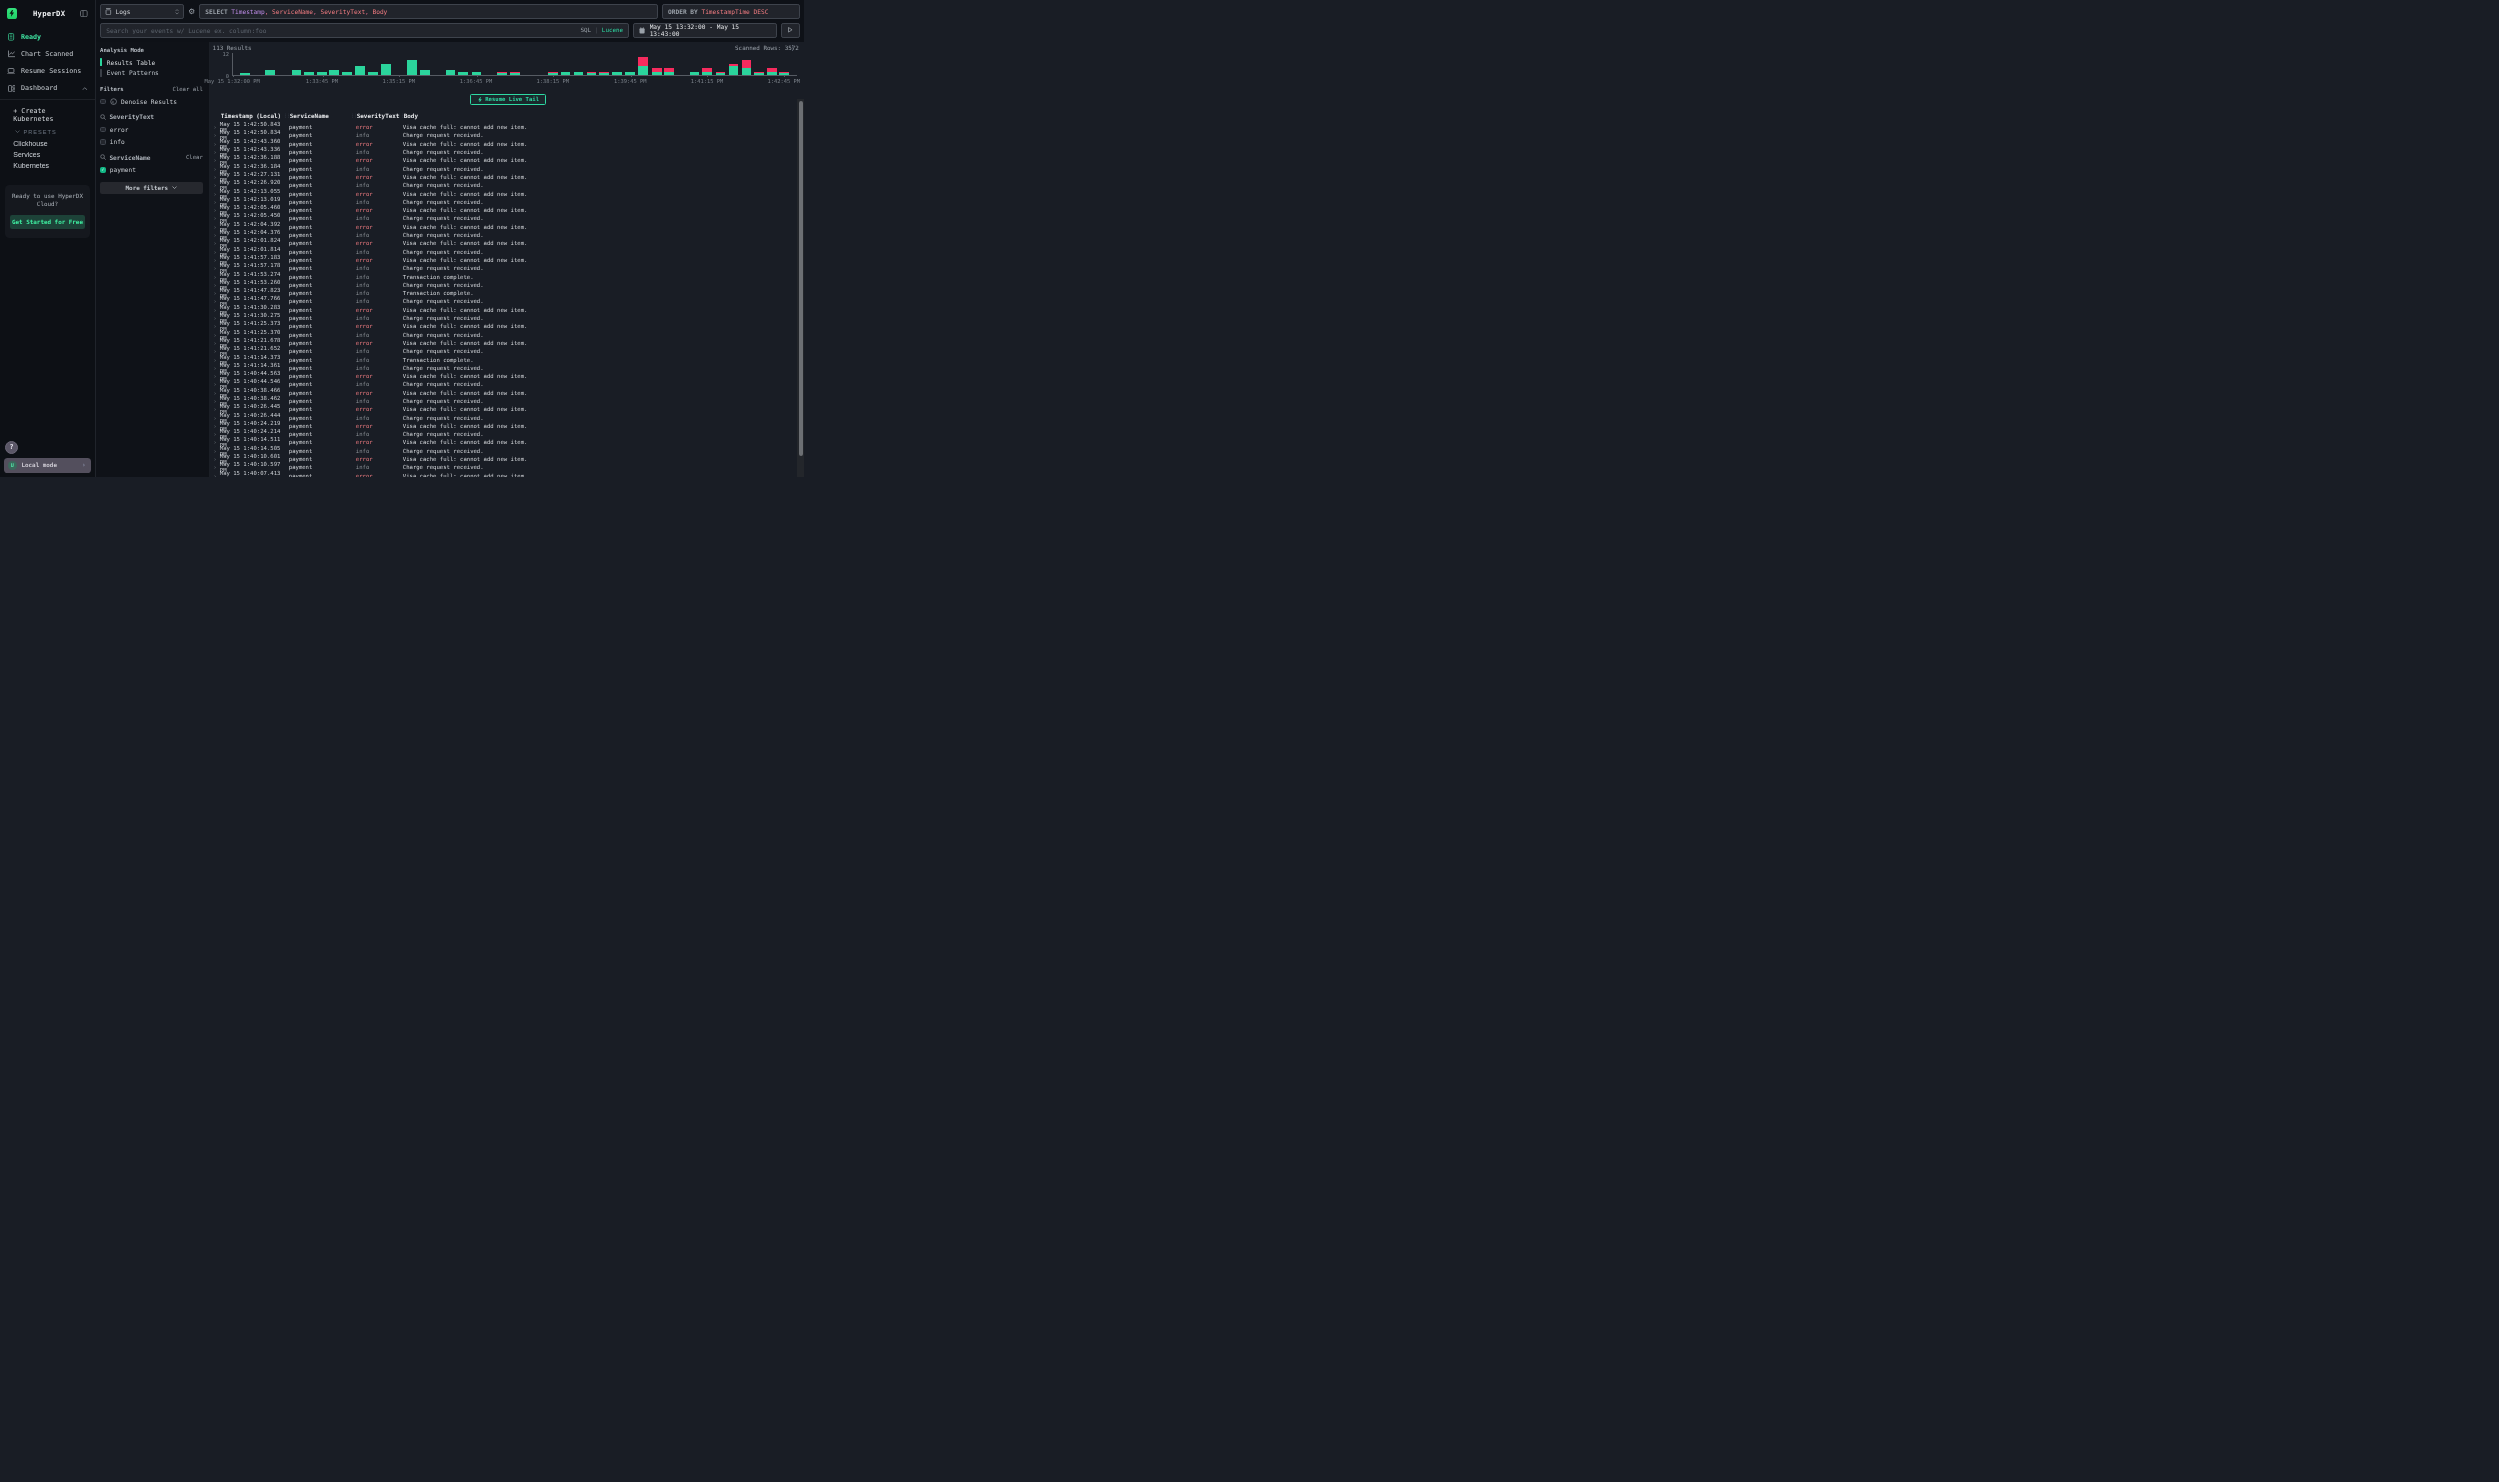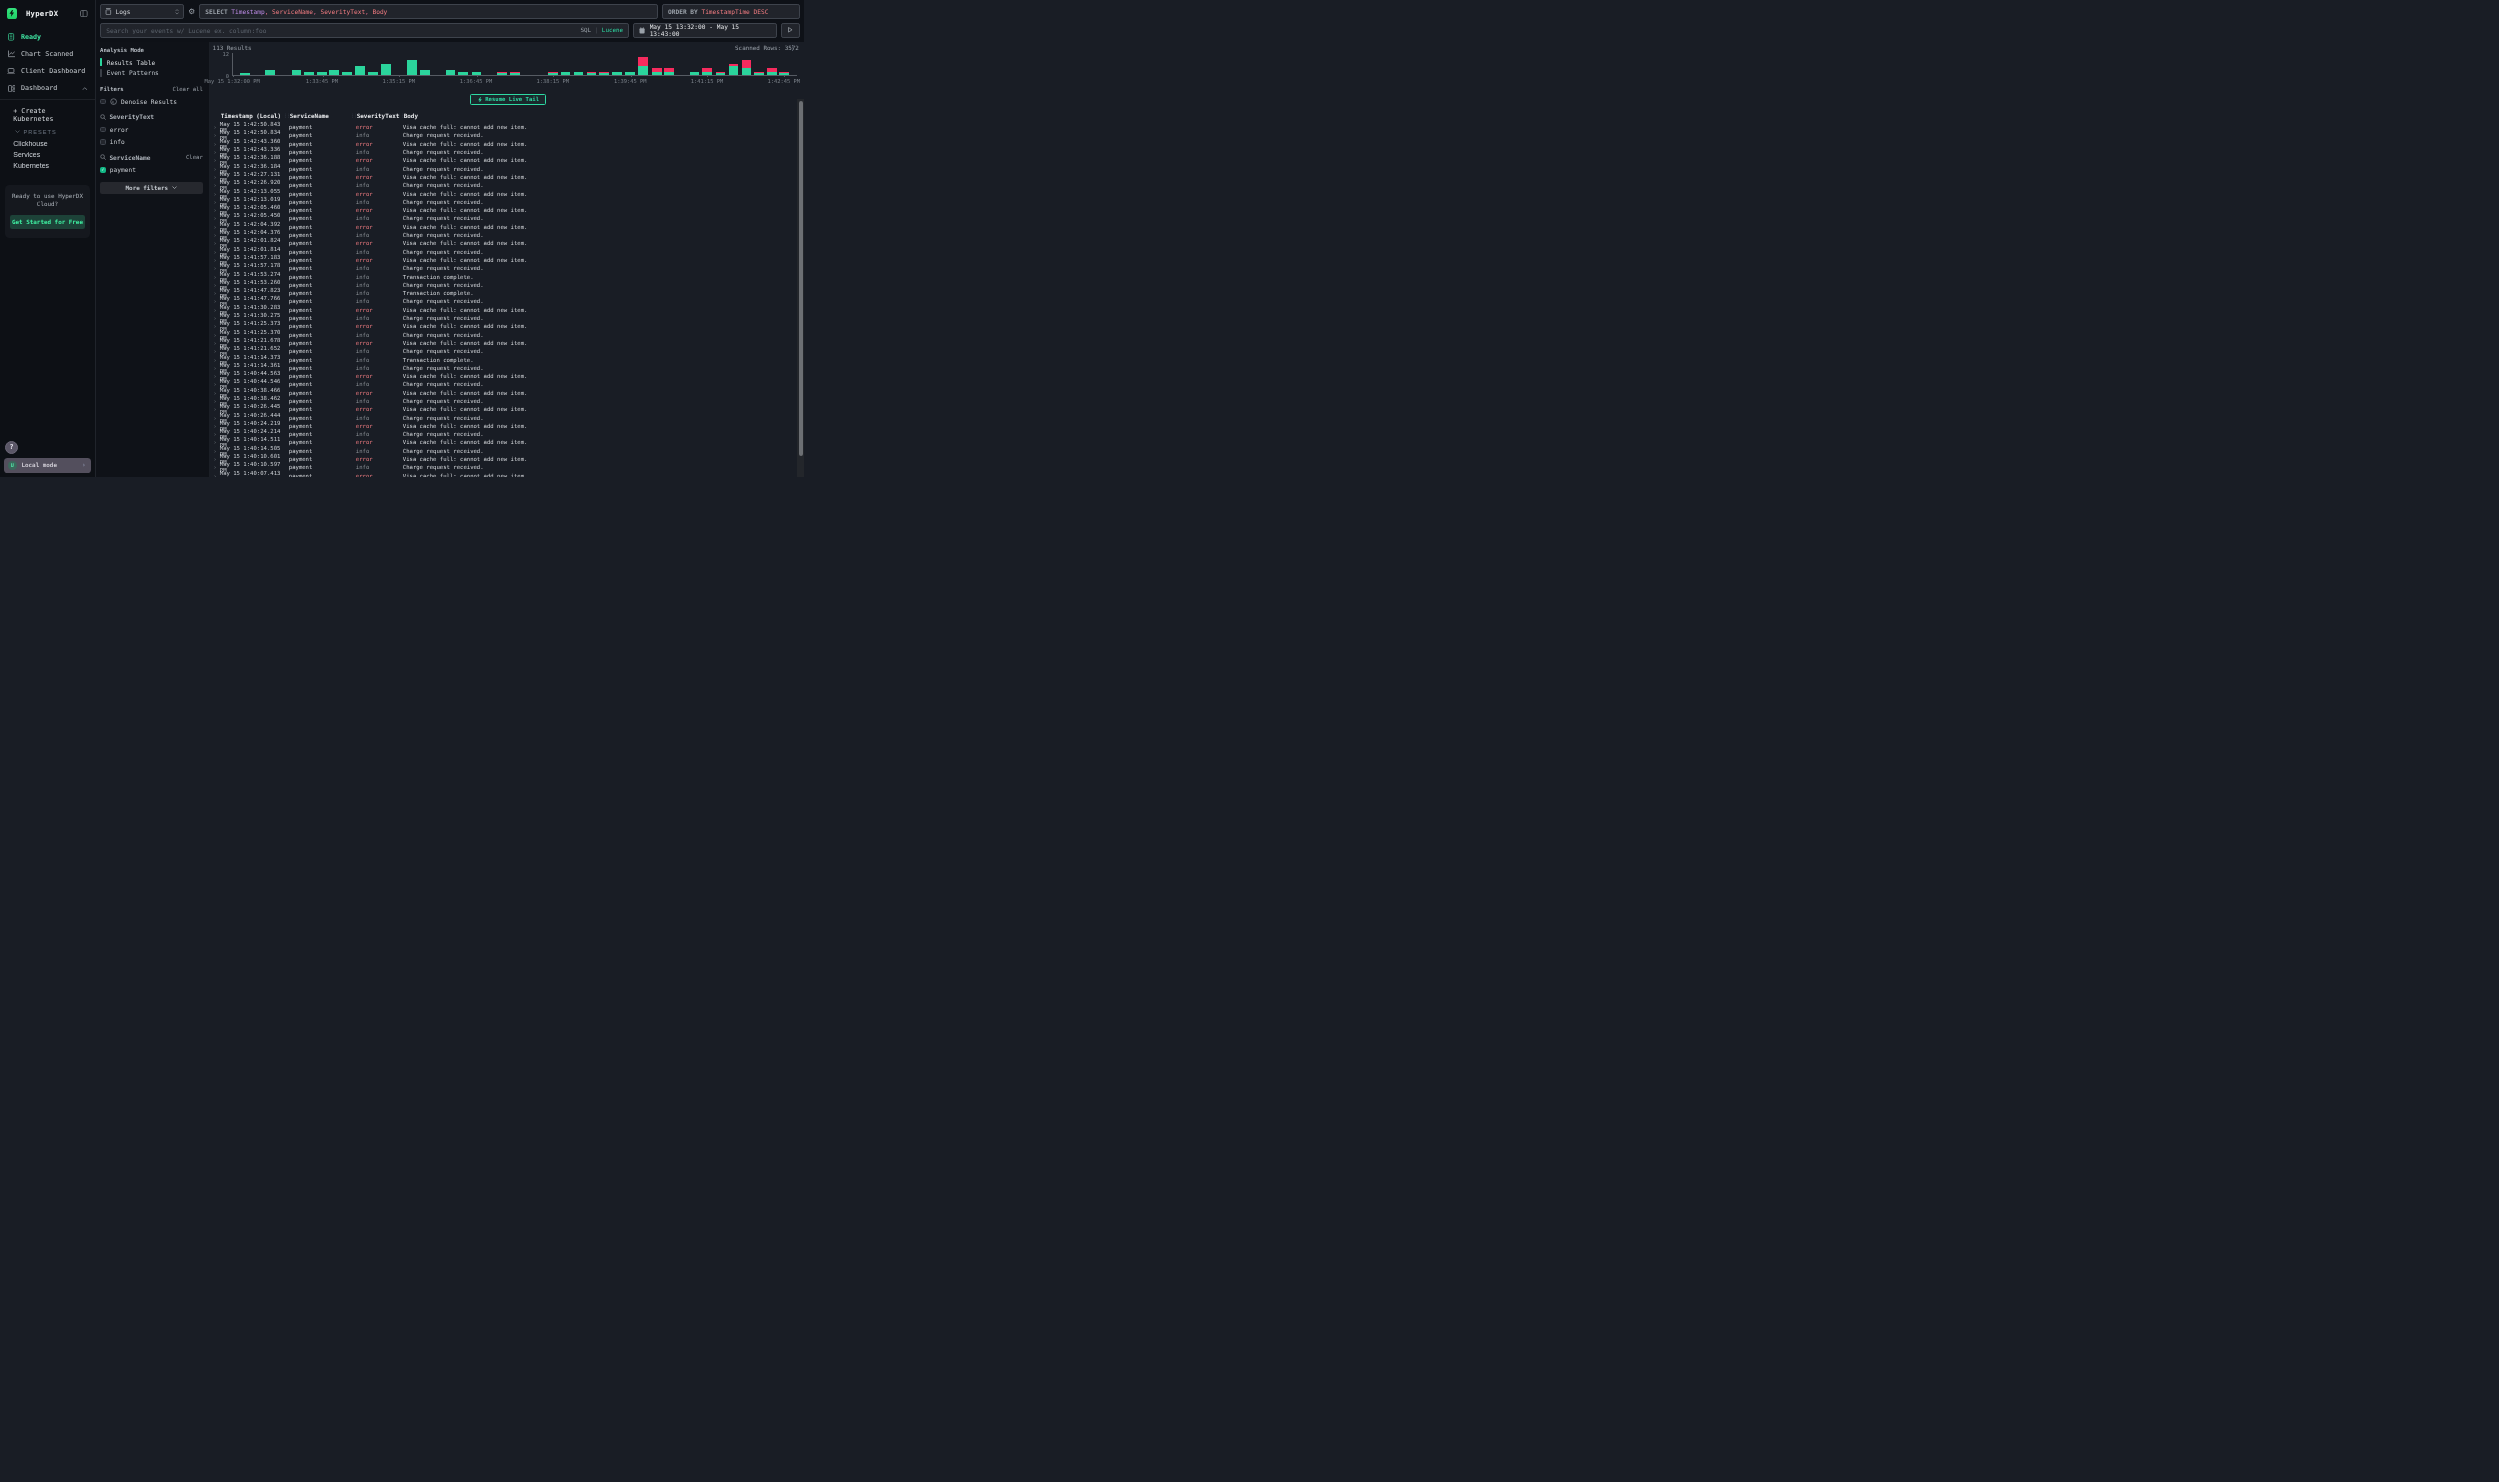--- a/index.html
+++ b/index.html
@@ -4,21 +4,21 @@
 <style>
   * { margin:0; padding:0; box-sizing:border-box; }
   html,body { width:804px; height:477px; overflow:hidden; background:#191d25;
     font-family:"DejaVu Sans Mono","Liberation Mono",monospace; }
   .app { display:flex; width:100%; height:100%; }
 
   
   .sidebar { width:96px; min-width:96px; background:#0d1015; border-right:0.5px solid #20242b;
     display:flex; flex-direction:column; position:relative; color:#c7ccd1; }
   .logo-row { display:flex; align-items:center; justify-content:space-between; padding:8.2px 7.2px 9.2px 7.2px; }
-  .logo-wrap { display:flex; align-items:center; gap:9px; }
+  .logo-wrap { display:flex; align-items:center; gap:16px; }
   .logo-badge { width:9.7px; height:10.8px; background:linear-gradient(180deg,#35e27d,#1fce66);
     border-radius:2.6px; display:flex; align-items:center; justify-content:center; }
   .brand { font-size:7.2px; font-weight:bold; color:#f2f4f6; letter-spacing:0.3px; }
   .collapse-btn { color:#8a9097; cursor:pointer; display:flex; }
   .nav { display:flex; flex-direction:column; }
   .nav-item { display:flex; align-items:center; gap:5.1px; padding:4.6px 7.2px; font-size:6.7px; cursor:pointer; }
   .nav-item .ic { width:8.7px; display:flex; justify-content:center; color:#aeb4bb; }
   .nav-item.active { color:#3fe3a1; font-weight:bold; }
   .nav-item.active .ic { color:#3fe3a1; }
   .nav-item .grow { flex:1; }
@@ -178,21 +178,21 @@
         </span>
         <span>Chart Scanned</span>
       </div>
       <div class="nav-item">
         <span class="ic">
           <svg width="8.2" height="6.7" viewBox="0 0 16 13">
               <rect x="2.5" y="1" width="11" height="8" rx="1.5" fill="none" stroke="currentColor" stroke-width="1.3"></rect>
               <line x1="0.5" y1="11.5" x2="15.5" y2="11.5" stroke="currentColor" stroke-width="1.3"></line>
             </svg>
         </span>
-        <span>Client Dashboard</span>
+        <span>Resume Sessions</span>
       </div>
       <div class="nav-item">
         <span class="ic">
           <svg width="7.7" height="7.2" viewBox="0 0 15 14">
               <rect x="1" y="1" width="6" height="12" rx="1.5" fill="none" stroke="currentColor" stroke-width="1.3"></rect>
               <rect x="9.5" y="1" width="4.5" height="5" rx="1" fill="none" stroke="currentColor" stroke-width="1.3"></rect>
               <rect x="9.5" y="8" width="4.5" height="5" rx="1" fill="none" stroke="currentColor" stroke-width="1.3"></rect>
             </svg>
         </span>
         <span>Dashboard</span>

